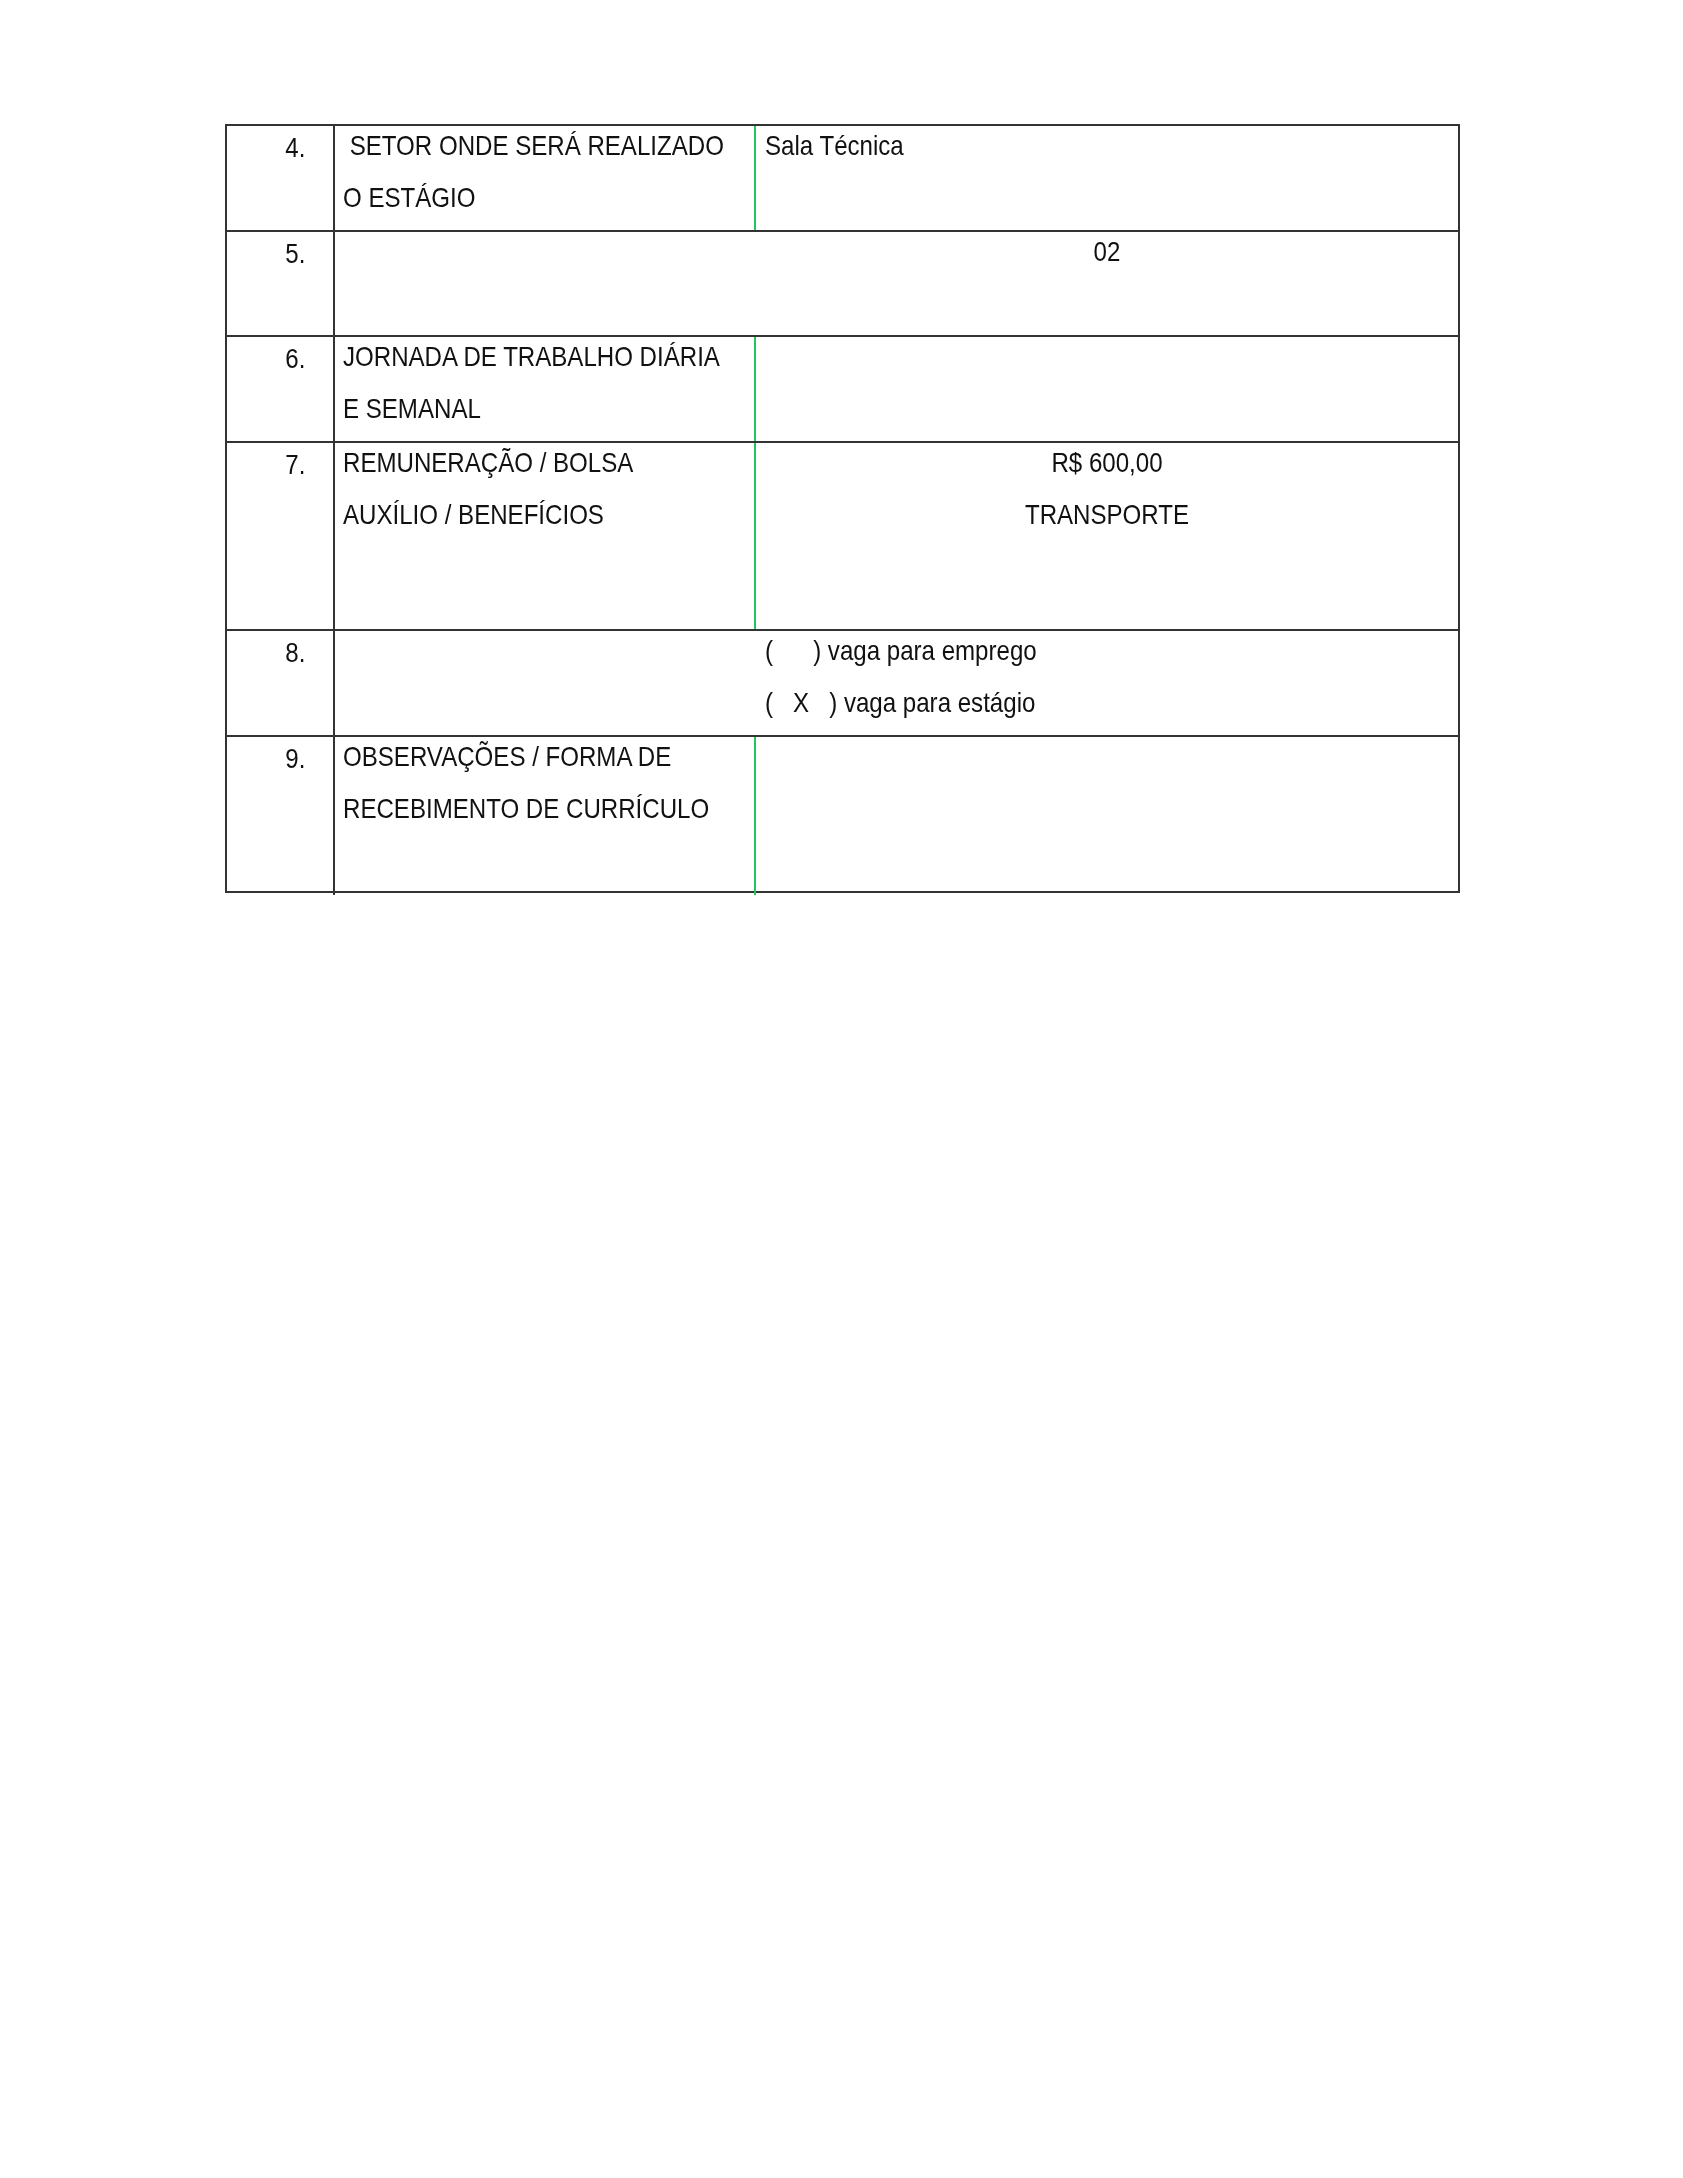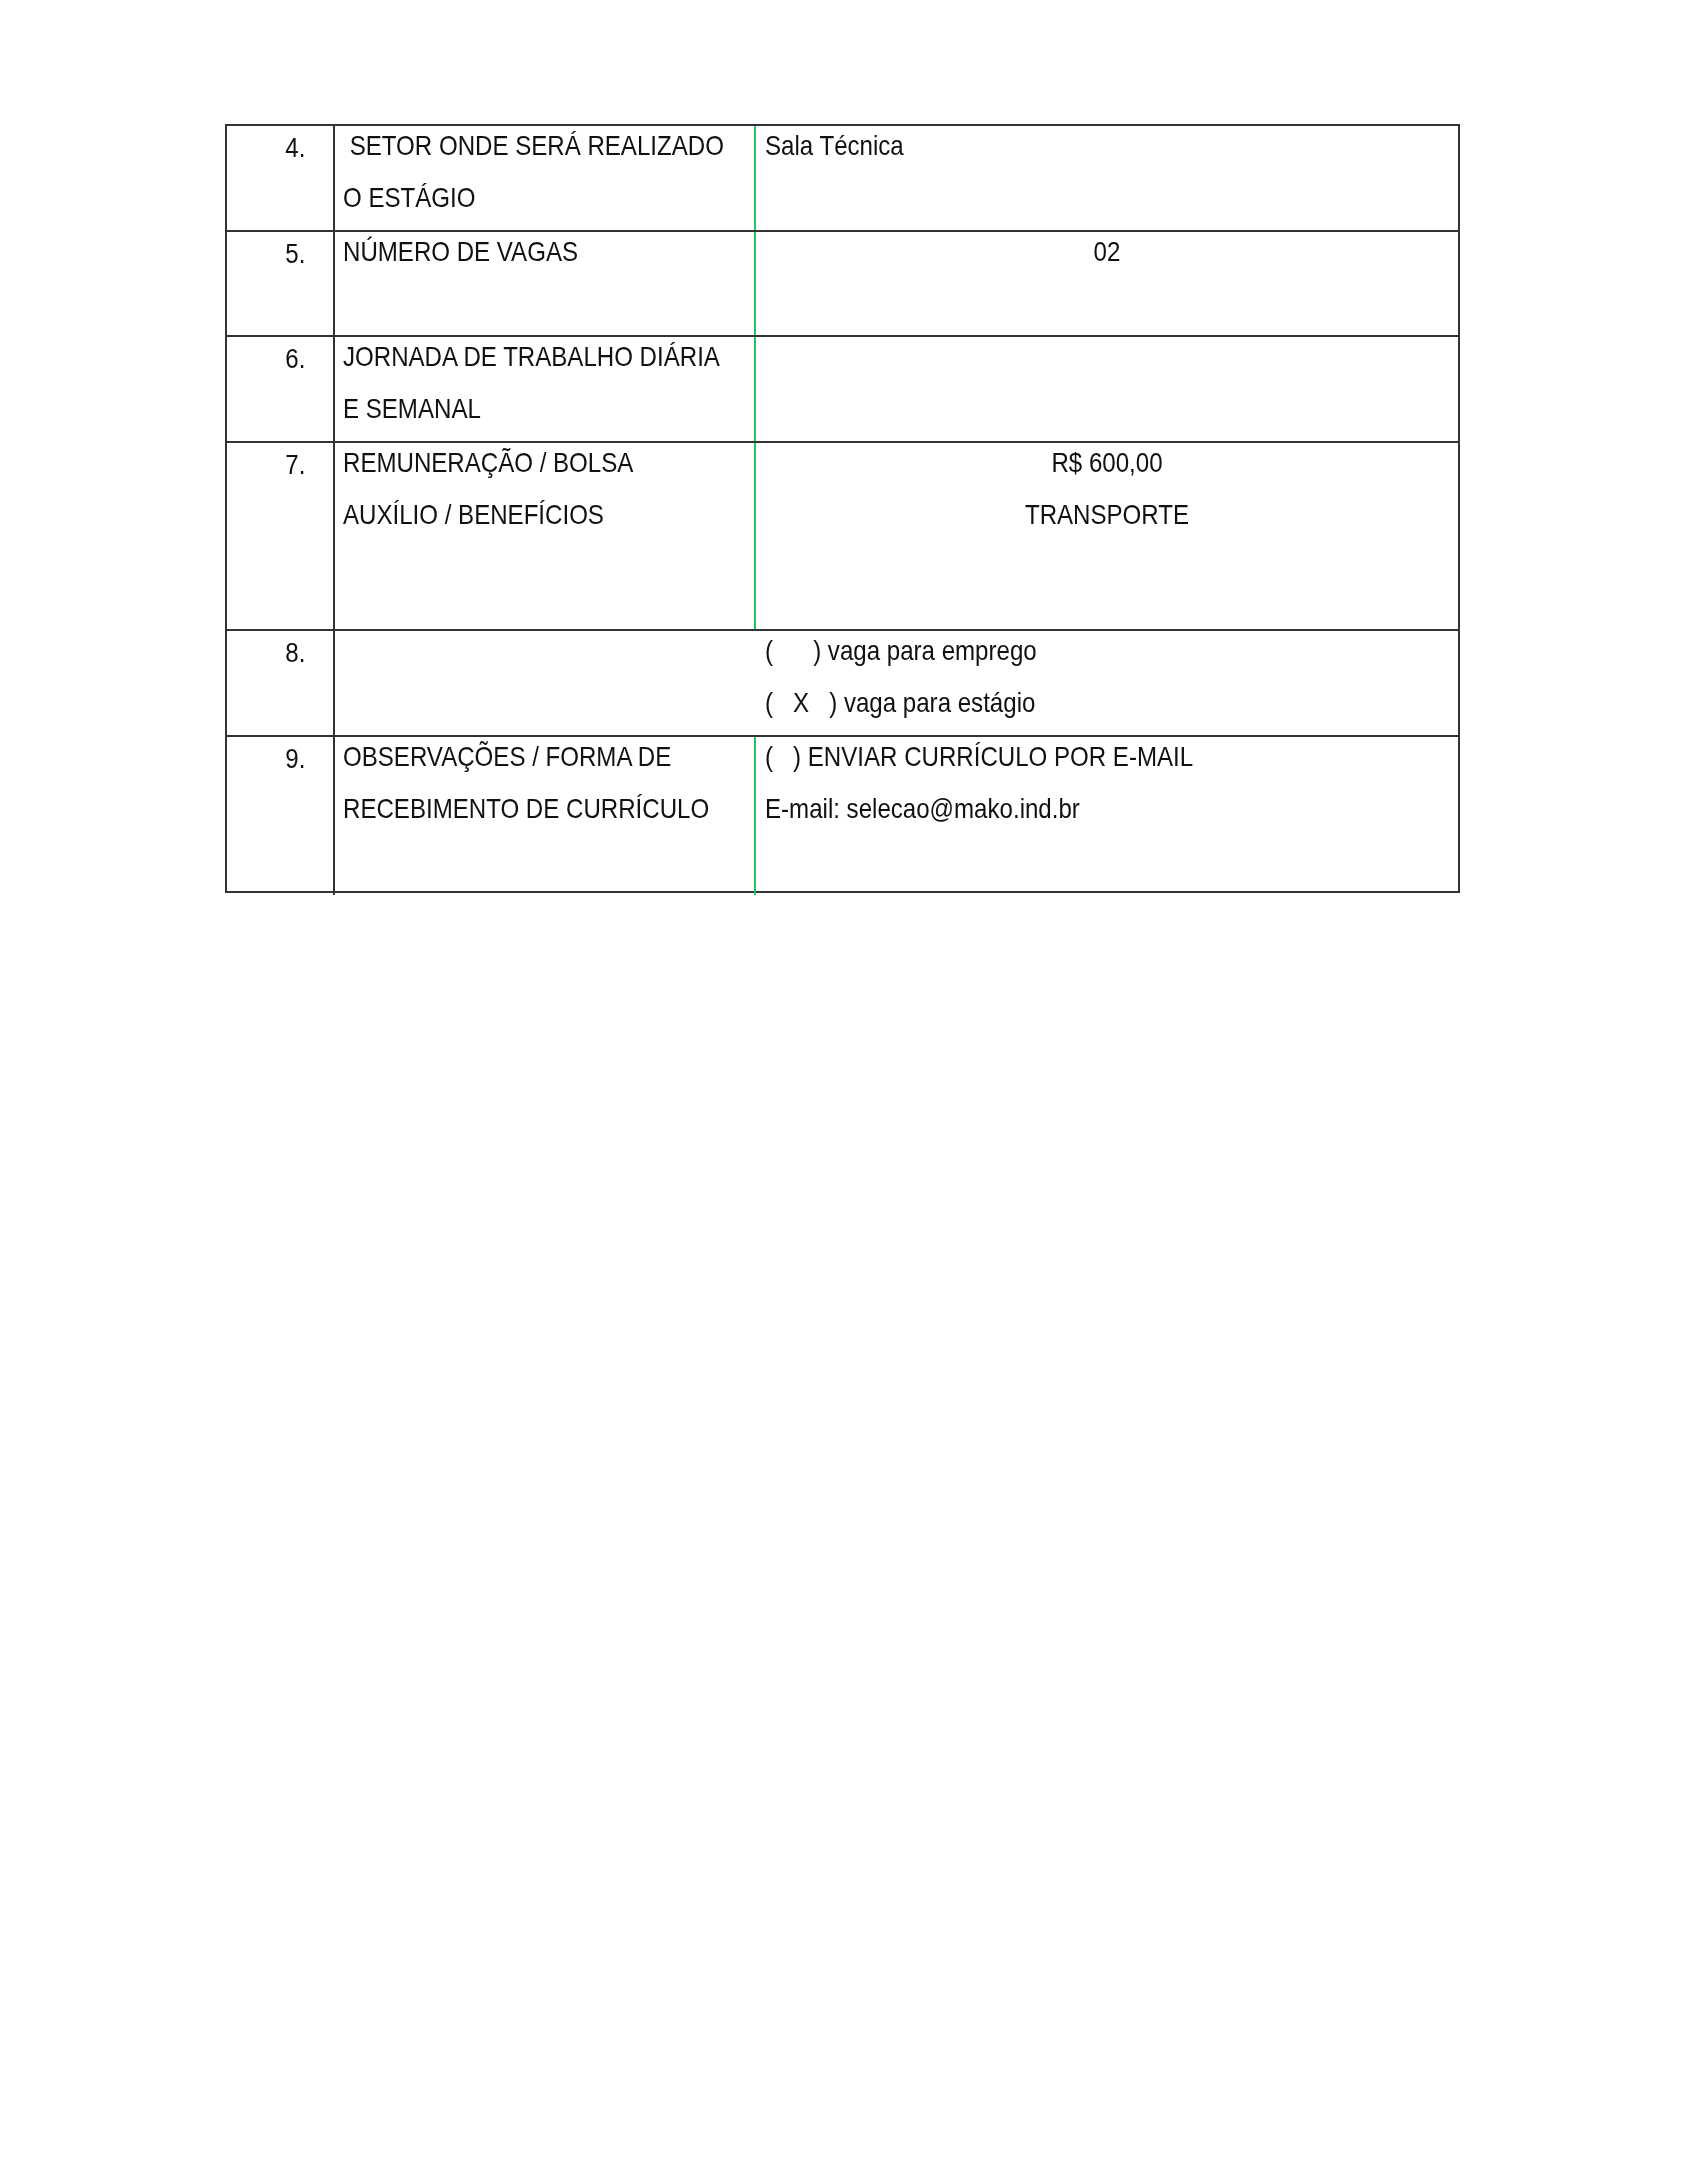--- a/index.html
+++ b/index.html
@@ -103,23 +103,20 @@
       </div>
       <div class="cell cell-value">
         <span class="line value-line l1">Sala Técnica</span>
       </div>
     </div>
 
     <div class="row" style="top:106px; height:105px;">
       <div class="cell cell-num">
         <span class="line num-line">5.</span>
       </div>
-      <div class="cell cell-label">
-        <span class="line label-line l1">NÚMERO DE VAGAS</span>
-      </div>
       <div class="cell cell-value">
         <span class="line center-line l1">02</span>
       </div>
     </div>
 
     <div class="row" style="top:211px; height:106px;">
       <div class="cell cell-num">
         <span class="line num-line">6.</span>
       </div>
       <div class="cell cell-label">
@@ -153,21 +150,17 @@
     </div>
 
     <div class="row" style="top:611px; height:158px;">
       <div class="cell cell-num">
         <span class="line num-line">9.</span>
       </div>
       <div class="cell cell-label">
         <span class="line label-line l1">OBSERVAÇÕES / FORMA DE</span>
         <span class="line label-line l2">RECEBIMENTO DE CURRÍCULO</span>
       </div>
-      <div class="cell cell-value">
-        <span class="line value-line l1">(   ) ENVIAR CURRÍCULO POR E-MAIL</span>
-        <span class="line value-line l2">E-mail: selecao@mako.ind.br</span>
-      </div>
     </div>
 
   </div>
 </div>
 
 
 </body></html>

